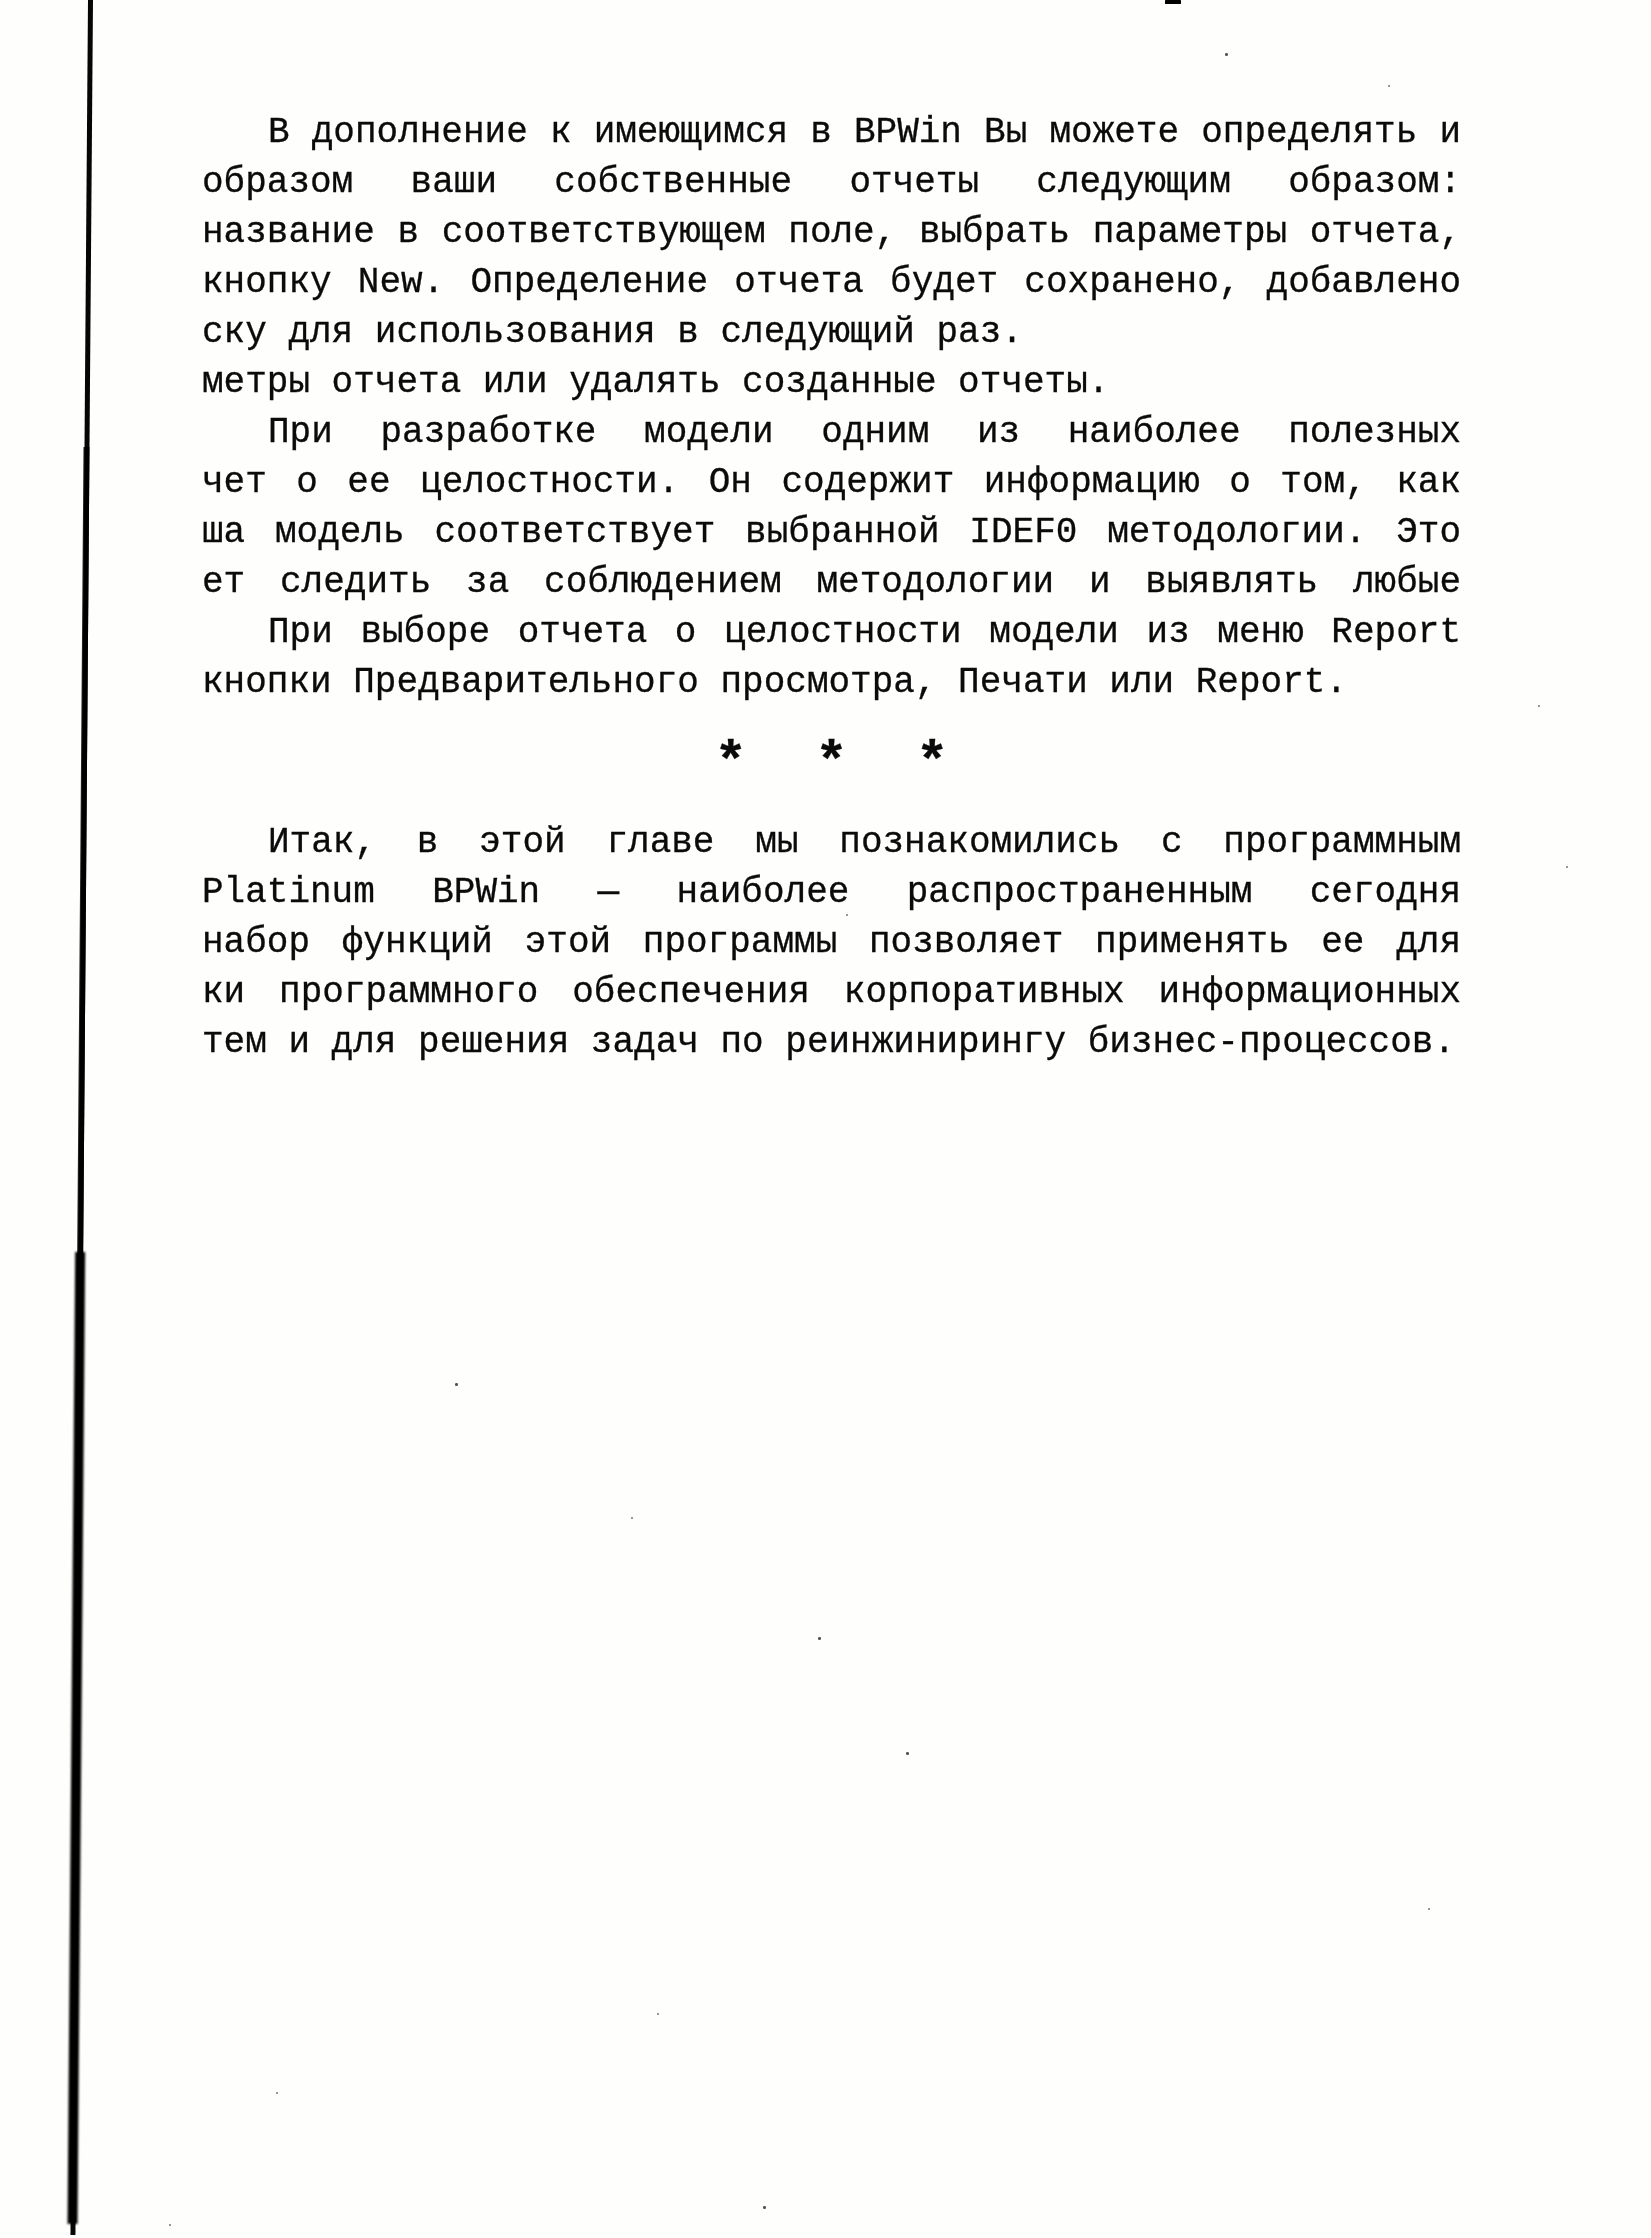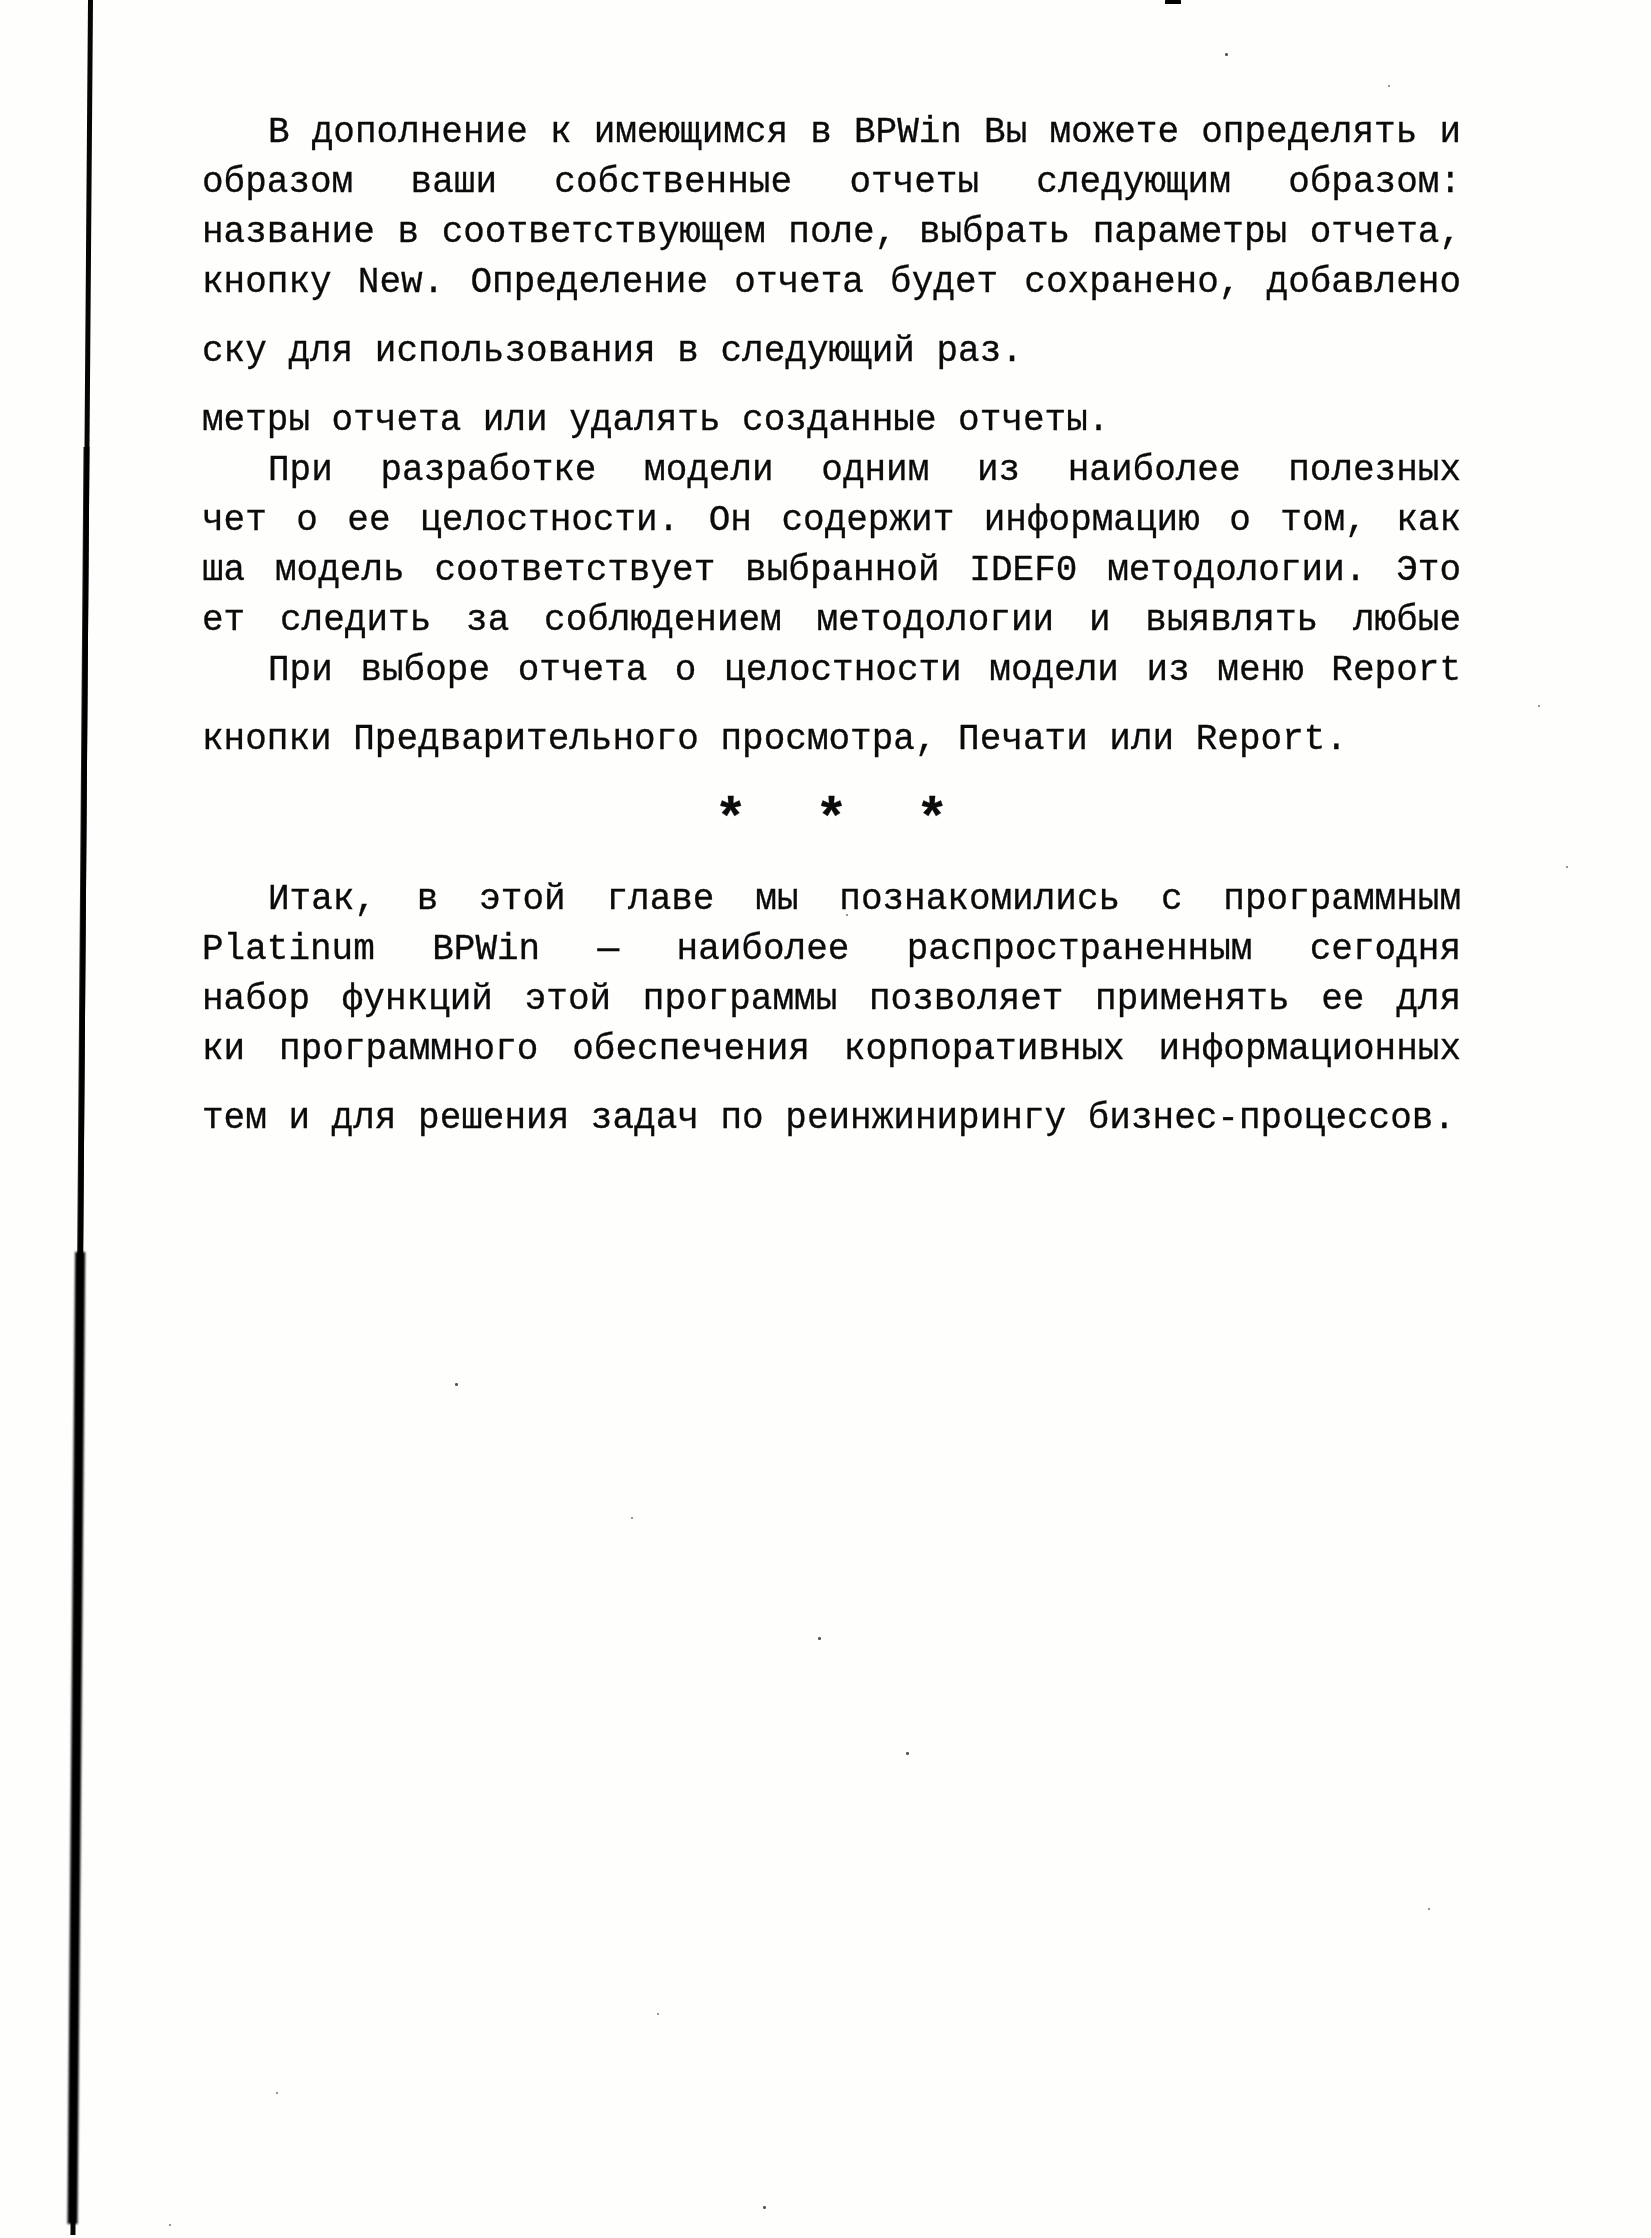--- a/index.html
+++ b/index.html
@@ -68,21 +68,21 @@
   }
   .line {
     height: 50px;
     line-height: 50px;
     overflow: hidden;
     text-align: justify;
     text-align-last: justify;
     white-space: normal;
   }
   .line.indent { padding-left: 66px; }
-  .line.last { text-align: center; text-align-last: left; margin-top: 19px; }
+  .line.last { text-align: center; text-align-last: left; }
   .separator {
     height: 110px;
     display: flex;
     align-items: center;
     justify-content: center;
     font-weight: bold;
     font-size: 54px;
     letter-spacing: 18px;
     padding-left: 18px; 
   }

